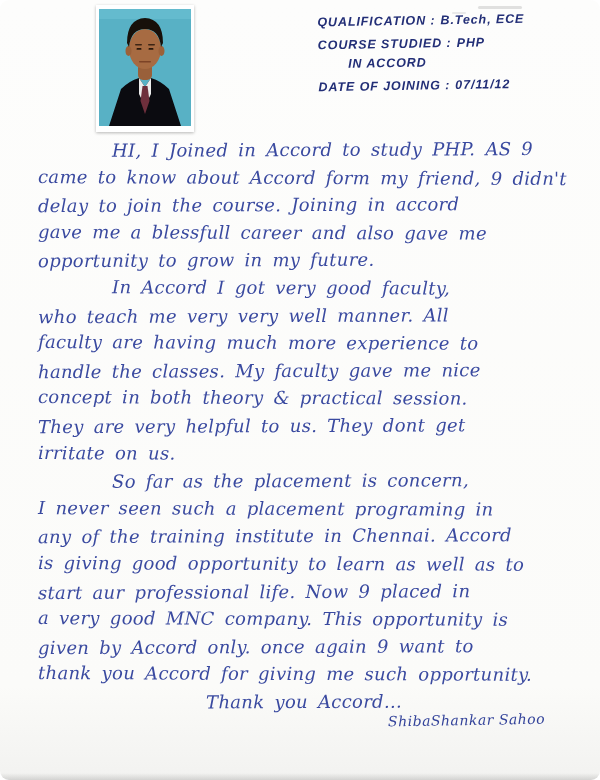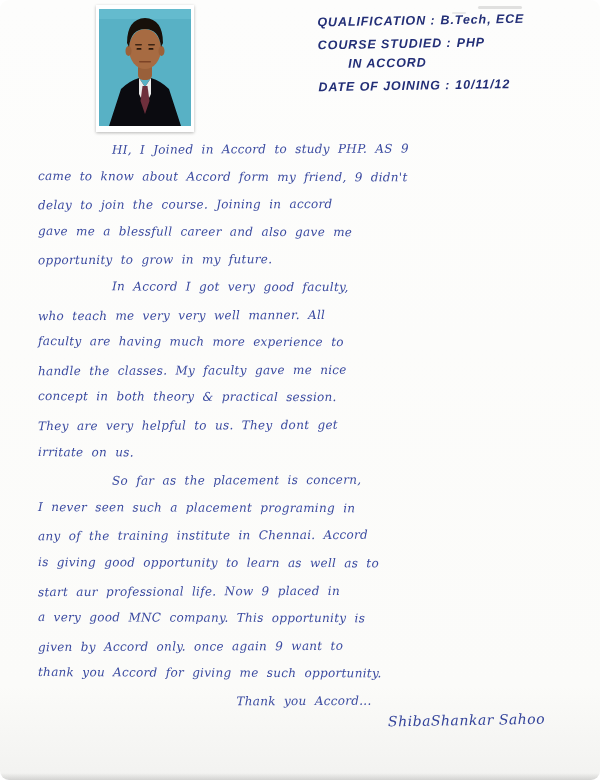--- a/index.html
+++ b/index.html
@@ -35,21 +35,21 @@
   }
   .header-line { margin-bottom:9px; white-space:nowrap; }
   .header-line .hv { margin-left:5px; }
   .header-line.indented { margin-left:30px; margin-top:-4px; }
 
   
   .body-block {
     position:absolute; left:38px; top:136px; width:532px;
     font-style:italic;
     color:#3a4aa0;
-    font-size:12px;
+    font-size:18px;
     line-height:27.6px;
     letter-spacing:0.3px;
     word-spacing:4px;
   }
   .line { white-space:nowrap; }
   .line.indent { text-indent:74px; }
   .line.center { text-align:center; white-space:normal; }
   .line:nth-child(odd)  { transform:rotate(-0.25deg); }
   .line:nth-child(even) { transform:rotate(0.2deg); }
 
@@ -109,21 +109,21 @@
     <div class="header-line">
       <span>QUALIFICATION :</span><span class="hv">B.Tech, ECE</span>
     </div>
     <div class="header-line">
       <span>COURSE STUDIED :</span><span class="hv">PHP</span>
     </div>
     <div class="header-line indented">
       <span>IN ACCORD</span>
     </div>
     <div class="header-line">
-      <span>DATE OF JOINING :</span><span class="hv">10/11/12</span>
+      <span>DATE OF JOINING :</span><span class="hv">07/11/12</span>
     </div>
   </div>
 
   <div class="body-block">
     <div class="line indent">HI, I Joined in Accord to study PHP. AS 9</div>
     <div class="line">came to know about Accord form my friend, 9 didn't</div>
     <div class="line">delay to join the course. Joining in accord</div>
     <div class="line">gave me a blessfull career and also gave me</div>
     <div class="line">opportunity to grow in my future.</div>
     <div class="line indent">In Accord I got very good faculty,</div>

